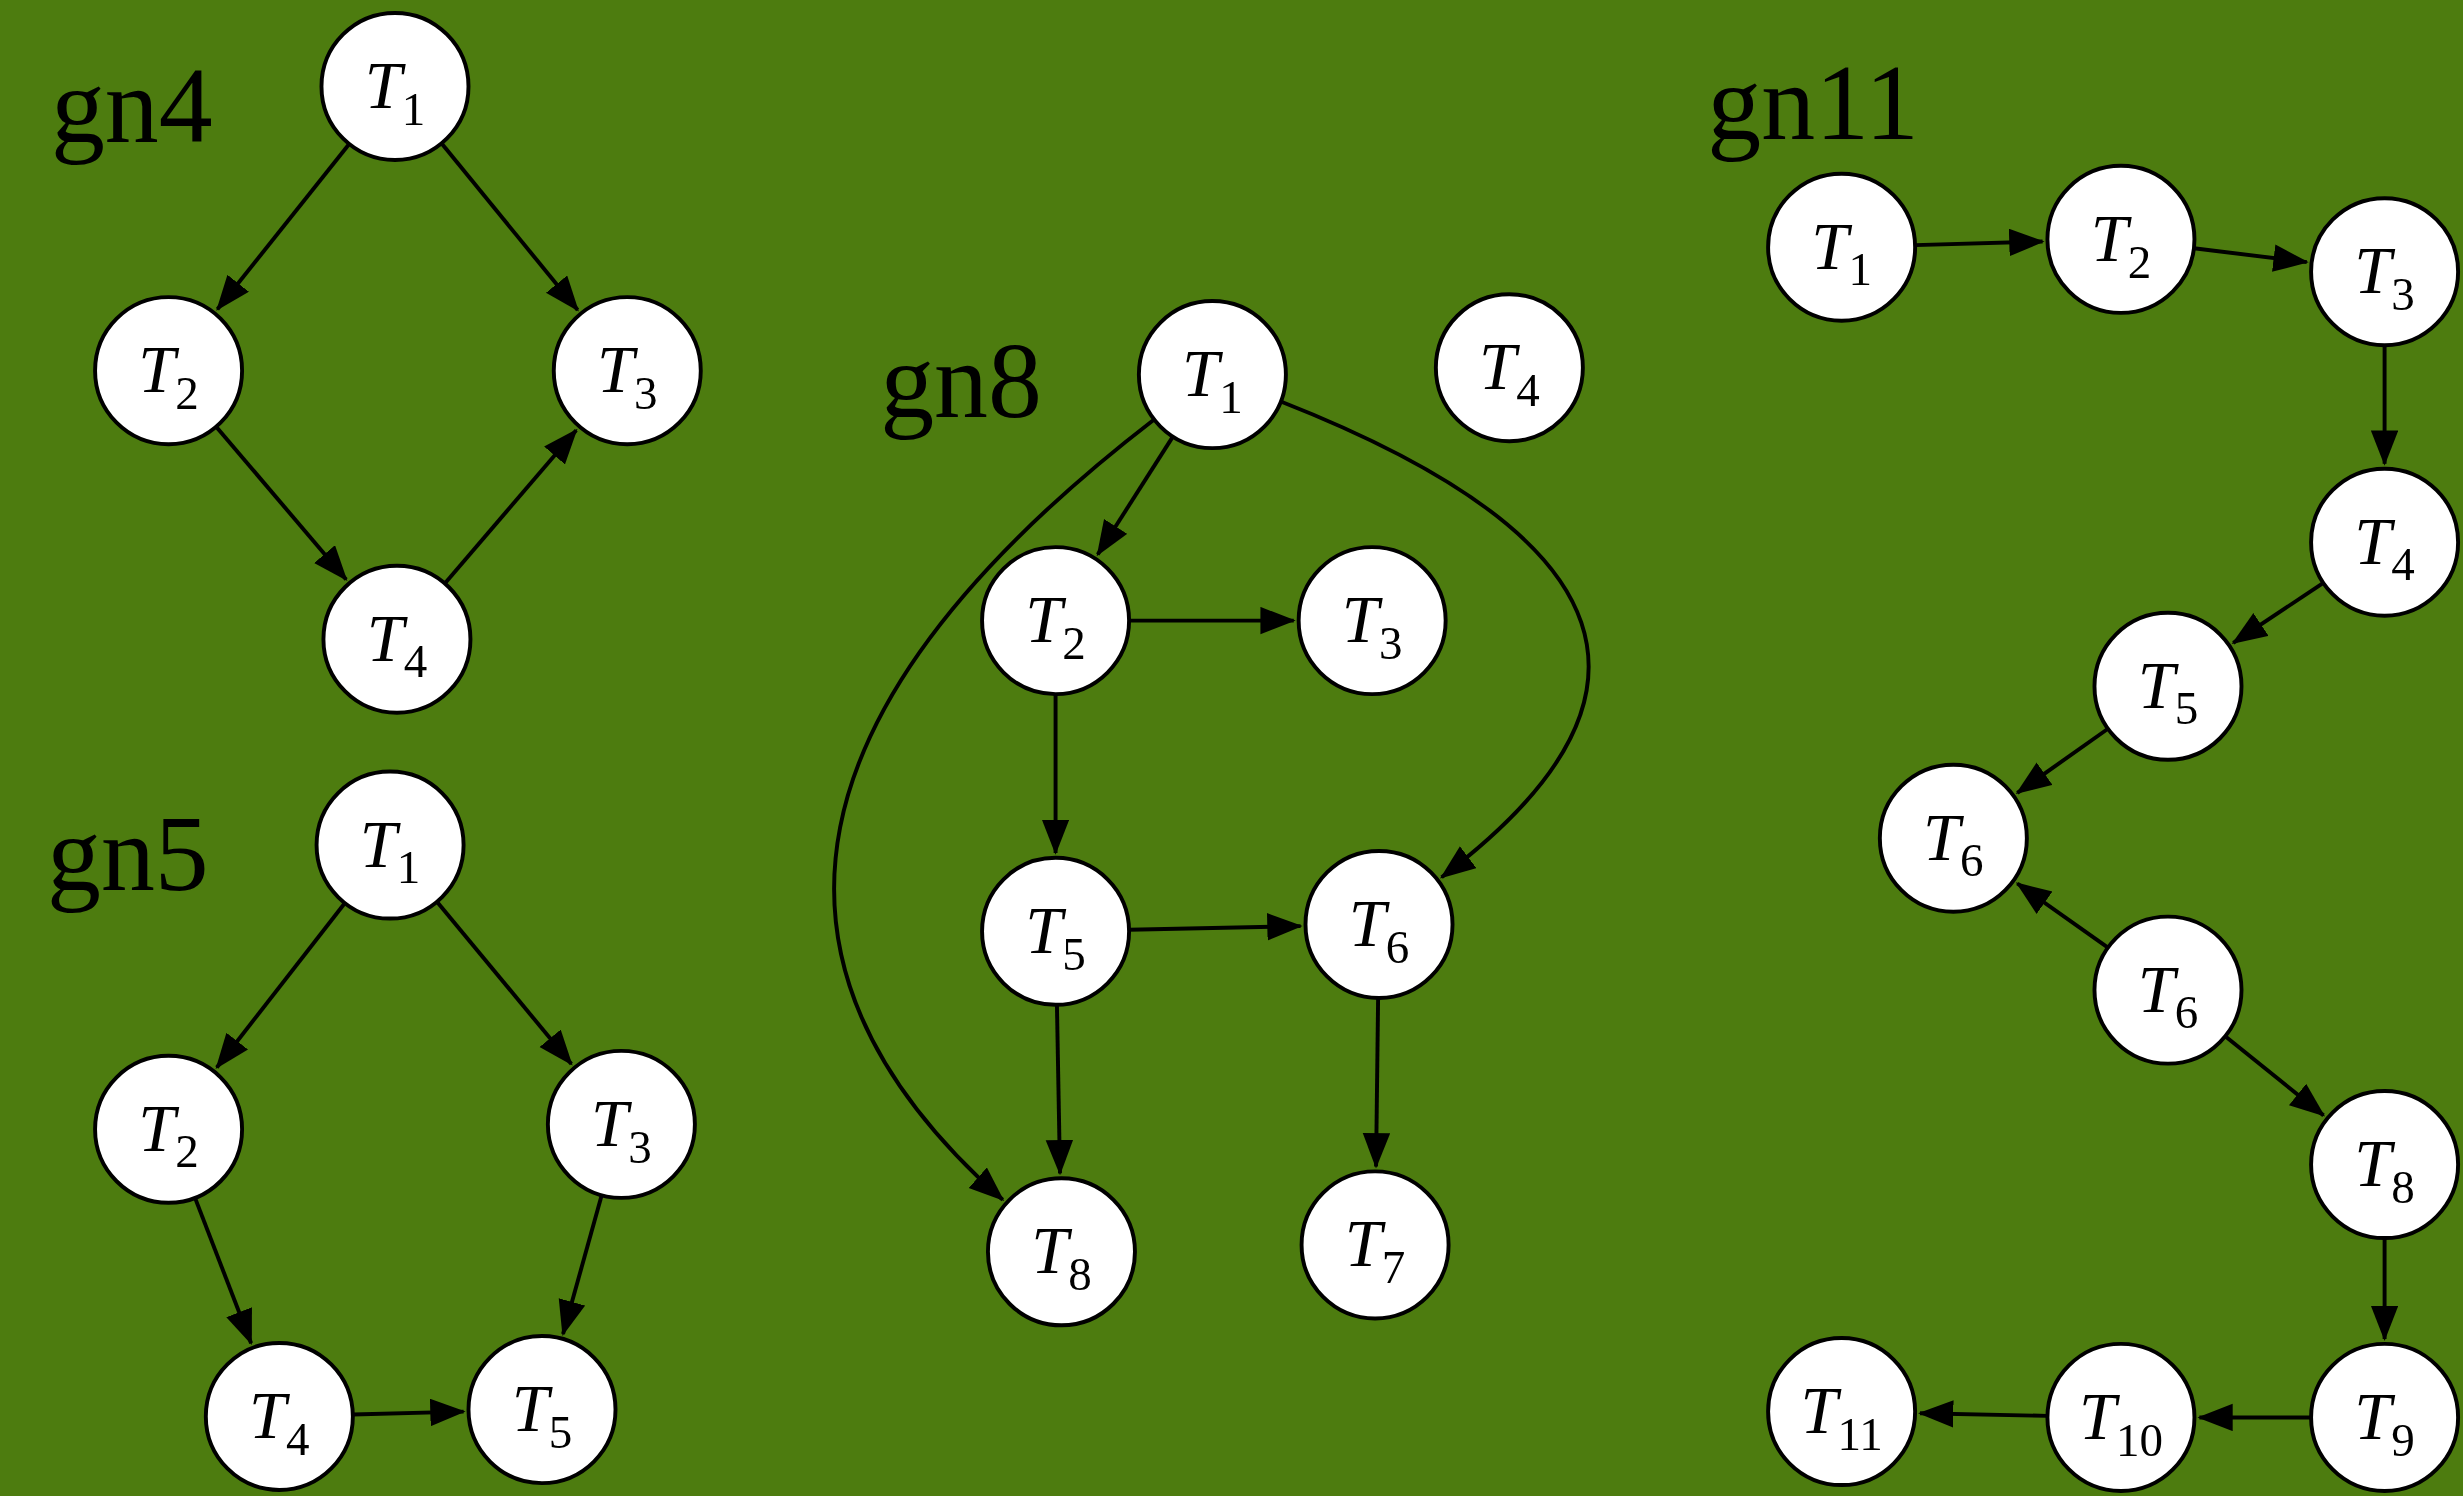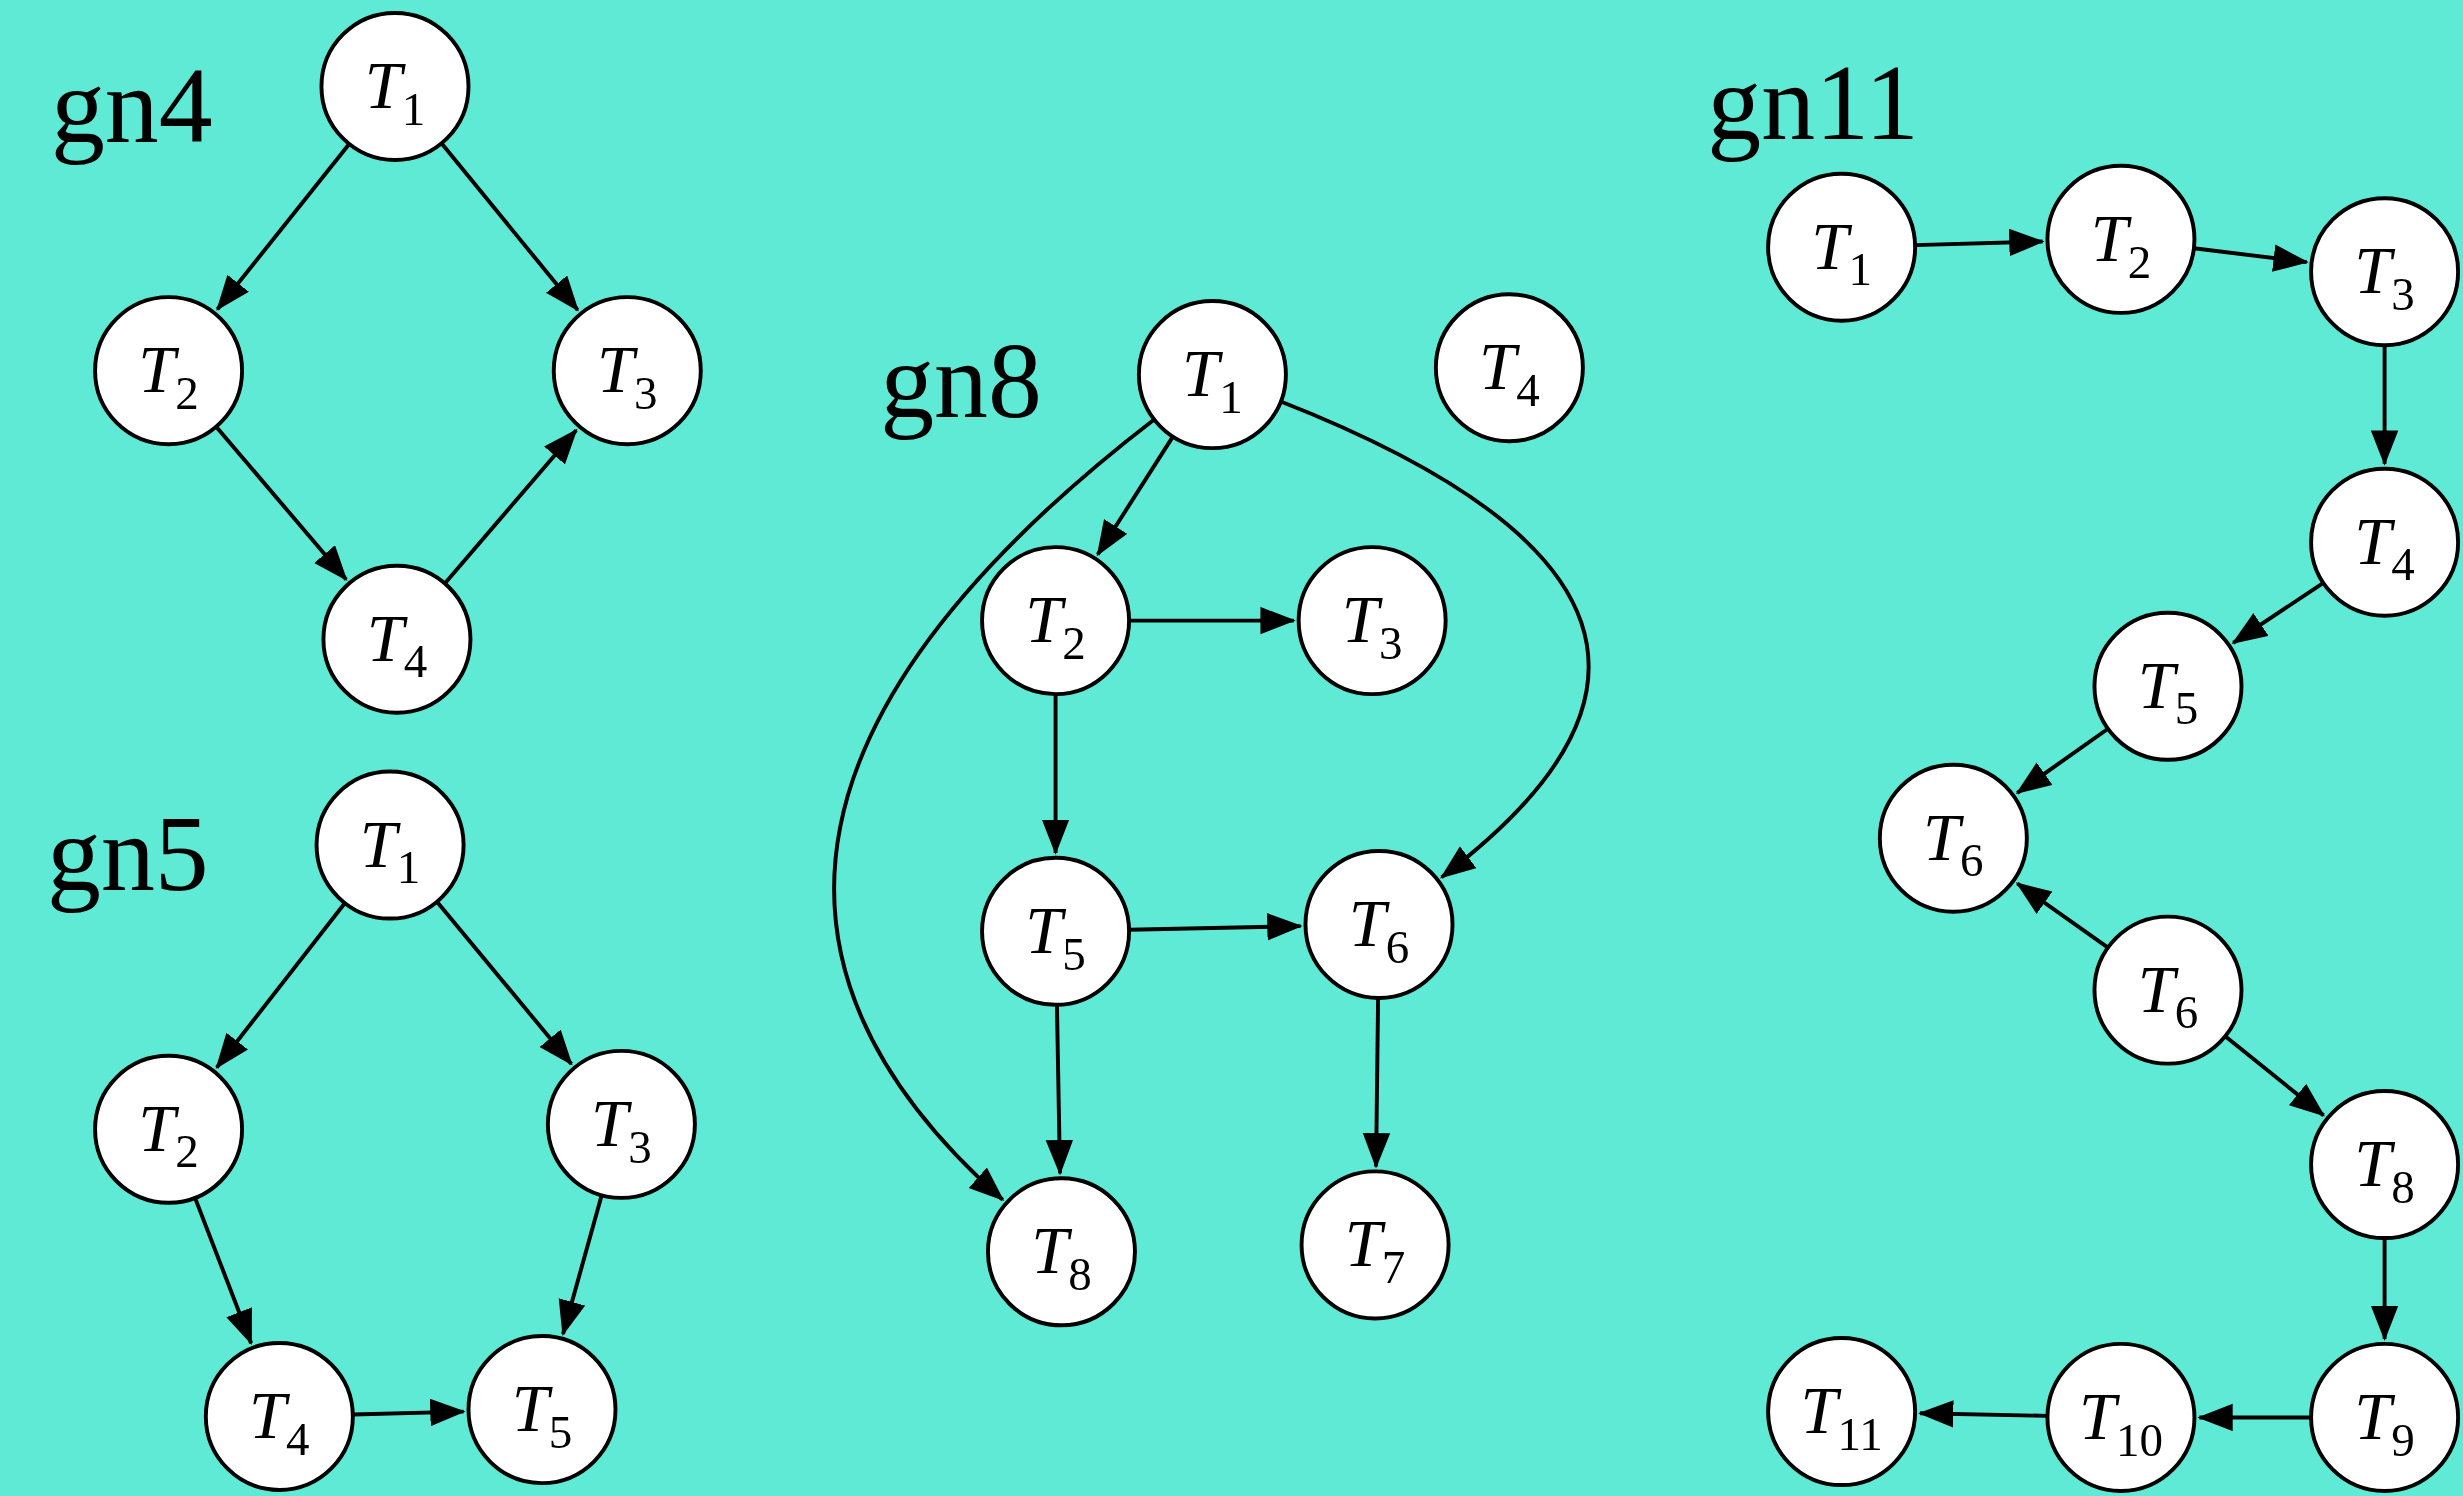--- a/index.html
+++ b/index.html
@@ -3,21 +3,21 @@
 <meta charset="utf-8">
 <style>
   html, body {
     margin: 0;
     padding: 0;
     background: #ffffff;
   }
   .canvas-wrap {
     width: 2463px;
     height: 1497px;
-    background: #5eead4;
+    background: #4d7c0f;
     overflow: hidden;
     text-decoration: underline;
   }
   svg {
     display: block;
     font-family: "Liberation Serif", "DejaVu Serif", serif;
   }
   .graph-label {
     font-family: "Liberation Serif", "DejaVu Serif", serif;
     fill: #000000;

